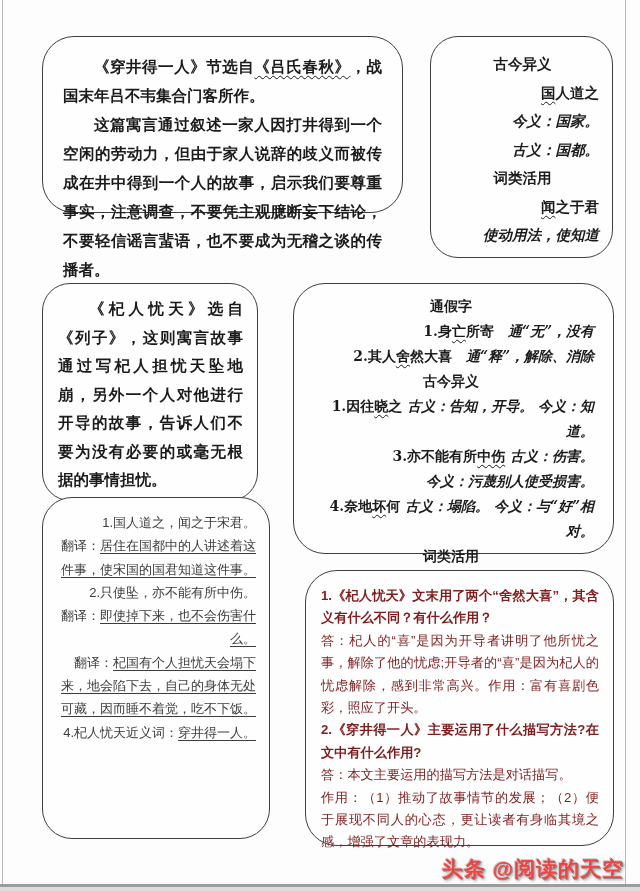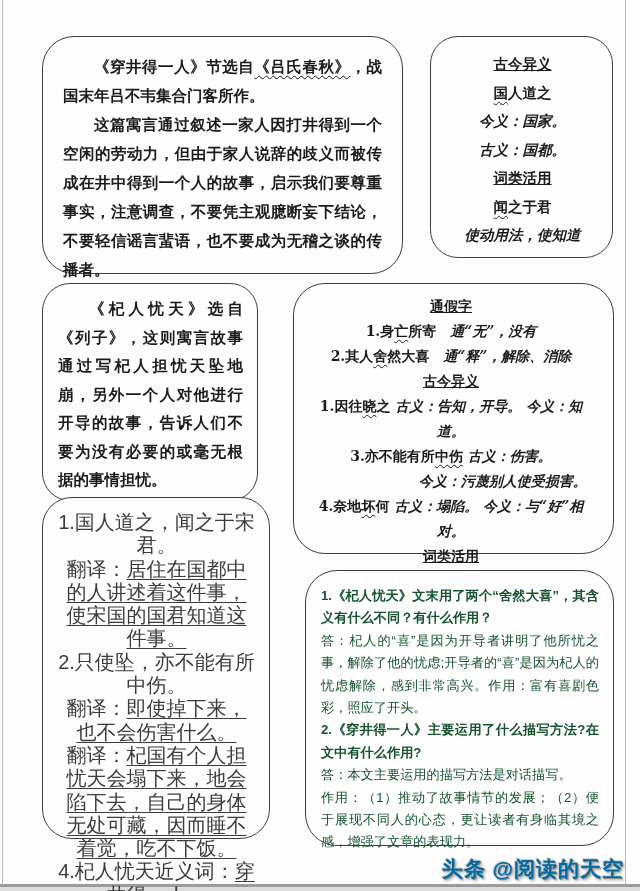--- a/index.html
+++ b/index.html
@@ -13,51 +13,51 @@
   #edge-left  { left:2px; top:0; width:1px; height:884px; }
   #edge-right { left:625px; top:0; width:1px; height:884px; }
   #edge-bottom{ left:0; top:884px; width:640px; height:3px; background:#9c9c9c; }
   #edge-bottom-shade { position:absolute; left:0; top:887px; width:640px; height:4px; background:#dcdcdc; }
 
   .box {
     position:absolute; box-sizing:border-box; background:#fefefe;
     border:1.6px solid #3e3e3e; border-radius:32px;
     text-align:left;
   }
-  #box1 { left:42px;  top:36px;  width:361px; height:238px; padding:15px 20px 10px 20px;
+  #box1 { left:42px;  top:36px;  width:361px; height:177px; padding:15px 20px 10px 20px;
           font-size:15.5px; line-height:29px; font-weight:bold; }
   #box2 { left:430px; top:36px;  width:183px; height:222px; padding:13px 13px 8px 15px;
           font-size:14.5px; line-height:28.5px; font-weight:bold; border-radius:28px; }
   #box3 { left:42px;  top:283px; width:216px; height:218px; padding:11px 14px 8px 15px;
           font-size:15.5px; line-height:28.5px; font-weight:bold; border-radius:28px; }
   #box4 { left:293px; top:283px; width:321px; height:271px; padding:10px 19px 8px 14px;
           font-size:14px; line-height:25px; font-weight:600; }
   #box5 { left:42px;  top:497px; width:228px; height:342px; padding:13px 13px 8px 14px;
-          font-size:20px; line-height:23.3px; font-weight:400; color:#3c3c3c;
+          font-size:13px; line-height:23.3px; font-weight:400; color:#3c3c3c;
           font-family:"Liberation Sans", sans-serif; border-radius:30px; }
   #box6 { left:305px; top:570px; width:309px; height:276px; padding:14px 14px 8px 15px;
-          font-size:13.2px; line-height:22.4px; color:#14532d;
+          font-size:13.2px; line-height:22.4px; color:#7f1d1d;
           font-family:"Liberation Sans", sans-serif; }
 
   .line { min-height:1em; }
   .para { text-indent:2em; text-align:justify; }
-  .heading { text-align:center; font-weight:bold; font-family:"Liberation Sans", sans-serif;text-decoration:underline; }
-  .row { text-align:center; }
+  .heading { text-align:center; font-weight:bold; font-family:"Liberation Sans", sans-serif; }
+  .row { text-align:right; }
   .ind { padding-left:7.4em; }
   .q { font-weight:bold; text-align:justify; }
   .a { text-align:justify; }
   .wavy { text-decoration:underline; text-decoration-style:wavy;
           text-decoration-thickness:1px; text-underline-offset:3px; }
   .uline { text-decoration:underline; text-decoration-thickness:1px; text-underline-offset:3px; }
   .k { font-style:italic; font-family:"DejaVu Serif", serif; }
 
   #watermark {
     position:absolute; top:855px; right:16px;
     font-family:"Liberation Sans", sans-serif; font-weight:bold;
-    font-size:21px; letter-spacing:1px; color:#0369a1;
+    font-size:21px; letter-spacing:1px; color:#ef4444;
     text-shadow:-1px -1px 0 #cfcfcf, 1px 1px 0 #8f8f8f, 2px 2px 3px #9e9e9e;
   }
 </style>
 </head>
 <body>
 
 <div id="edge-left" class="edge"></div>
 <div id="edge-right" class="edge"></div>
 <div id="edge-bottom" class="edge"></div>
 <div id="edge-bottom-shade"></div>

